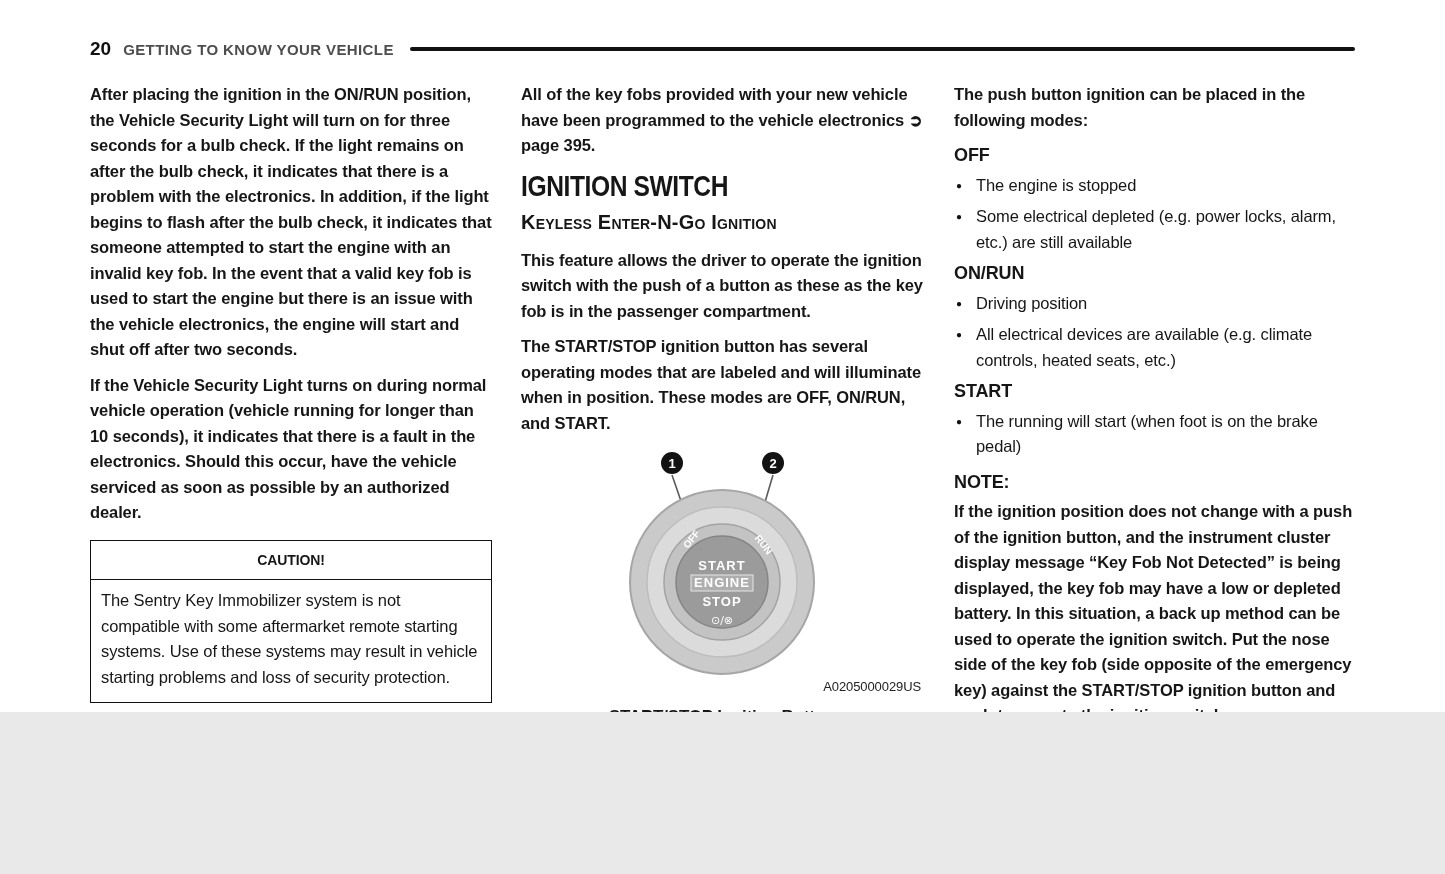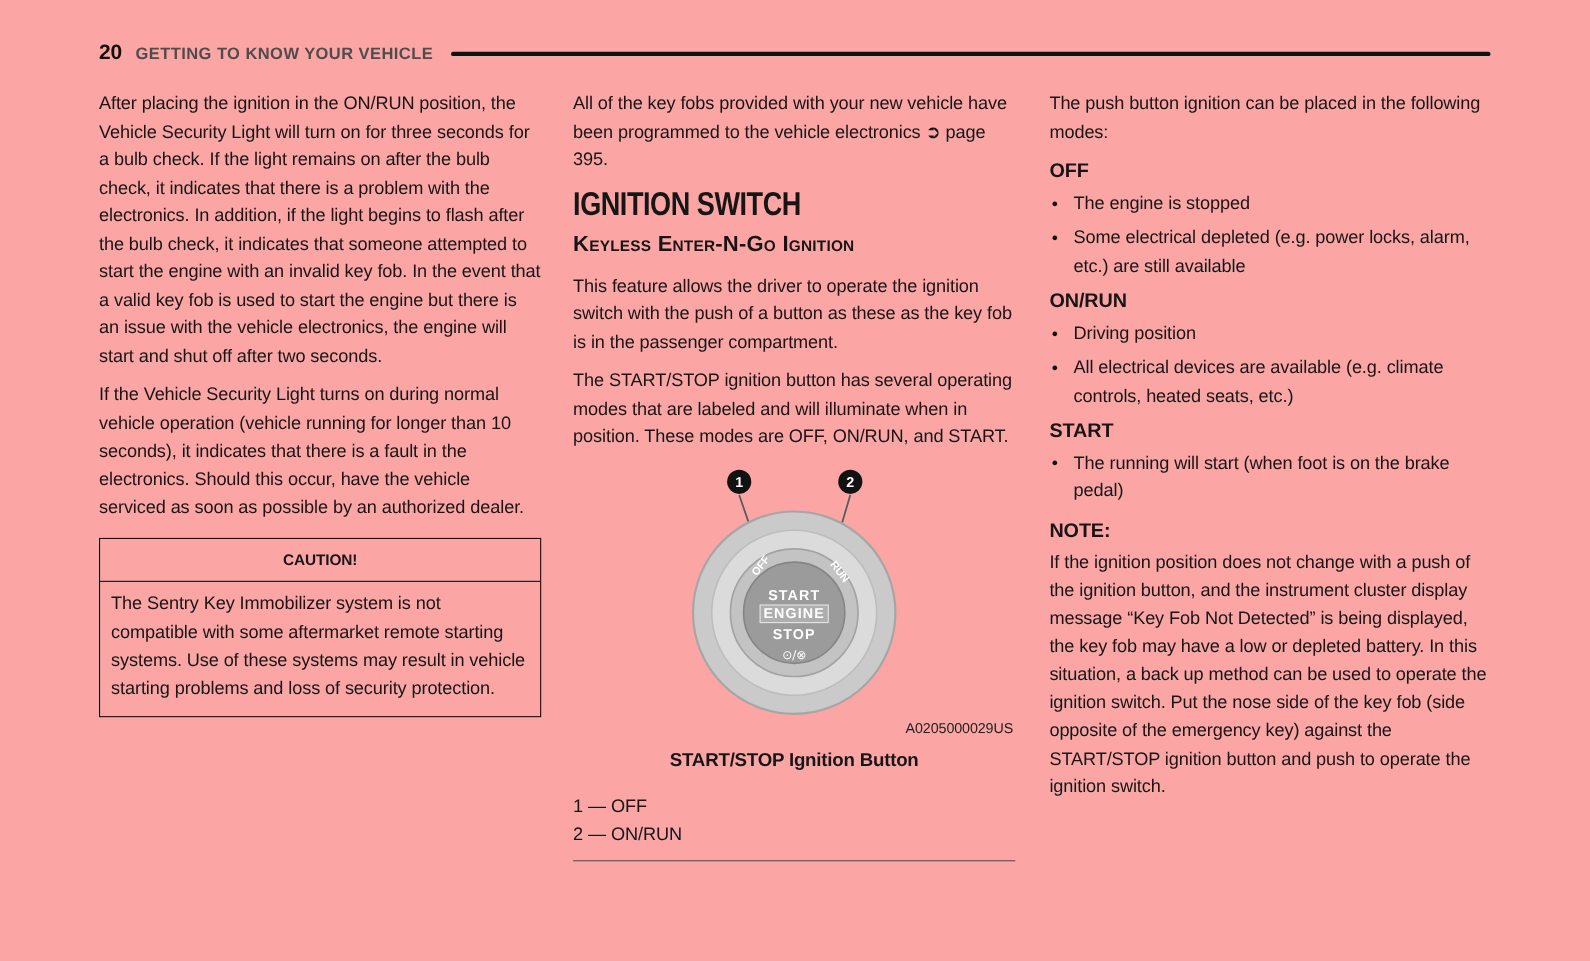--- a/index.html
+++ b/index.html
@@ -1,19 +1,19 @@
 <!DOCTYPE html>
 <html><head>
 <meta charset="utf-8">
 <style>
   html, body { margin:0; padding:0; background:#e9e9e9; }
   .page {
     position:relative;
-    width:1445px; height:874px;
-    background:#fca5a5;
+    width:1445px; height:712px;
+    background:#ffffff;
     font-family:"Liberation Sans", sans-serif;
     color:#161616;
     overflow:hidden;
     margin:0 auto;
   }
 
   
   .page-header {
     position:absolute; top:38px; left:90px; right:90px;
     display:flex; align-items:center;
@@ -30,21 +30,21 @@
 
   
   .col {
     position:absolute; top:82px; width:402px;
     font-size:16.5px; line-height:25.5px; letter-spacing:-0.1px;
     text-align:left;
   }
   .col1 { left:90px; }
   .col2 { left:521px; }
   .col3 { left:954px; }
-  .col p { margin:0 0 10px 0; }
+  .col p { margin:0 0 10px 0;font-weight:bold; }
 
   
   .caution-box { border:1.5px solid #111; margin-top:14px; }
   .caution-title {
     text-align:center; font-weight:bold; font-size:14px;
     padding:7px 0 6px; border-bottom:1.5px solid #111;
   }
   .caution-body { padding:8px 10px 12px 10px; }
 
   

